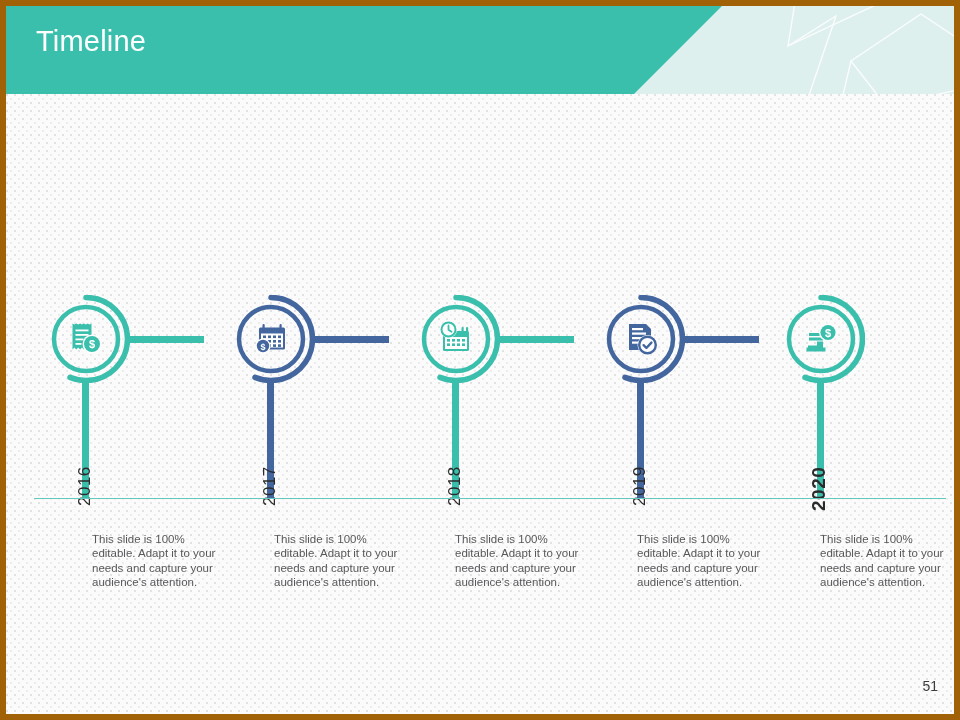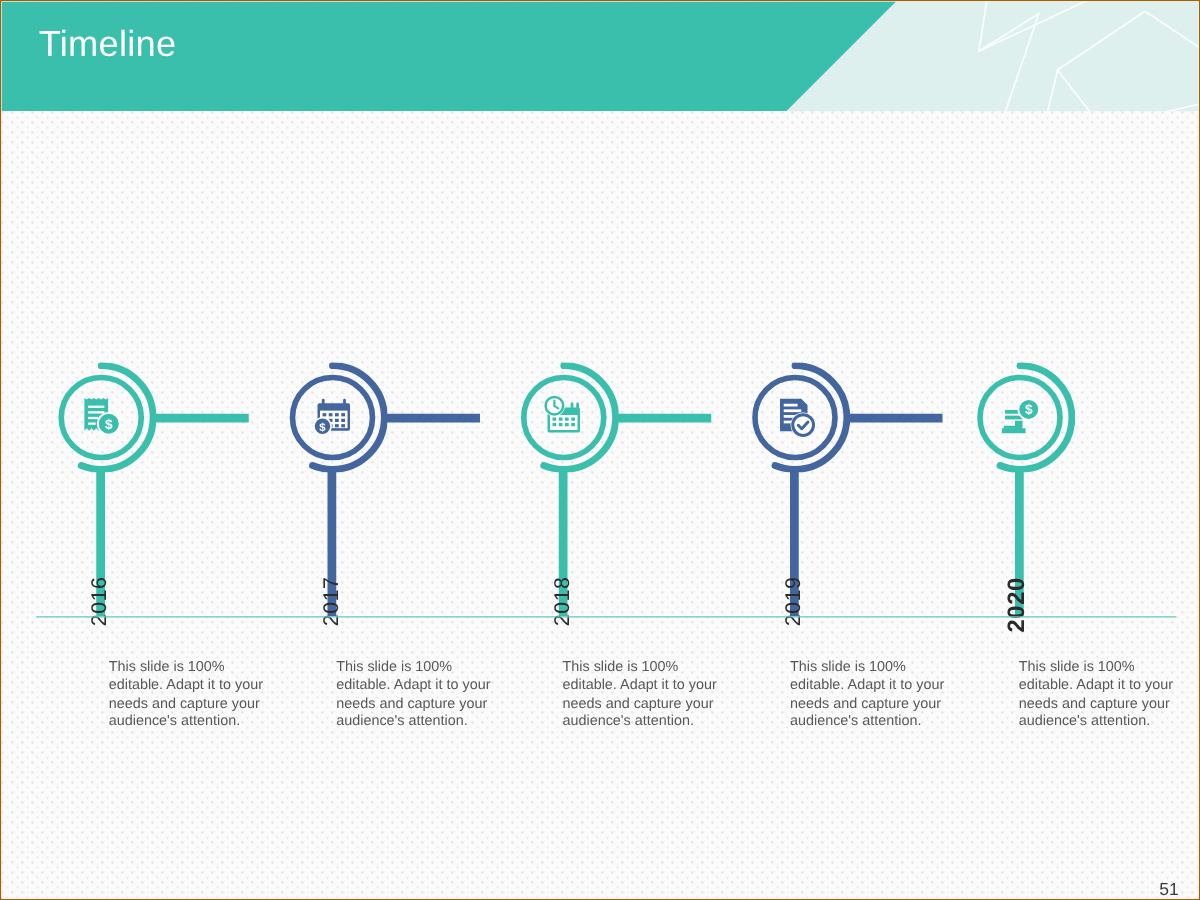--- a/index.html
+++ b/index.html
@@ -7,21 +7,21 @@
     padding: 0;
     background: #ffffff;
   }
   .slide {
     position: relative;
     width: 960px;
     height: 720px;
     overflow: hidden;
     background: #fcfcfc;
     font-family: "Liberation Sans", sans-serif;
-    border: 1px solid #a16207;
+    border: 6px solid #a16207;
     box-sizing: border-box;
   }
   
   .bg-texture {
     position: absolute;
     left: 0; top: 0;
     width: 960px; height: 720px;
     background-color: #fbfbfb;
     background-image:
       radial-gradient(circle at 1px 1px, rgba(170,170,175,0.30) 0.9px, rgba(0,0,0,0) 1.1px),
@@ -123,21 +123,21 @@
     width: 130px;
     font-size: 11.5px;
     line-height: 14.4px;
     color: #58585c;
     margin-top: 20px;
   }
 
   .page-number {
     position: absolute;
     right: 16px;
-    bottom: 0;
+    bottom: 20px;
     font-size: 14px;
     color: #3b3b3b;
   }
 </style>
 </head>
 <body>
 
 <div class="slide">
 
   <div class="bg-texture"></div>

